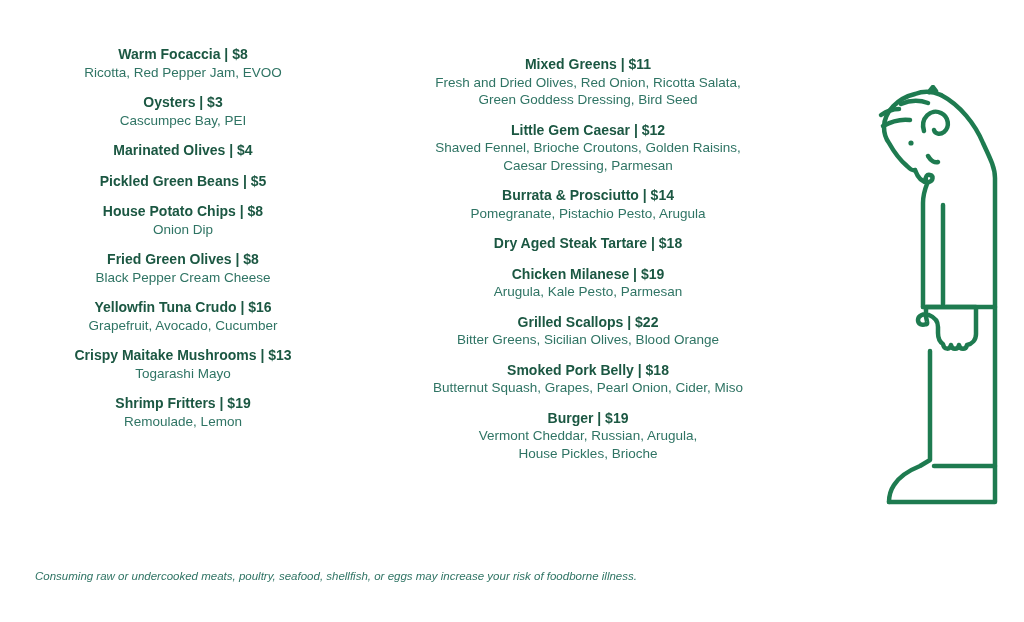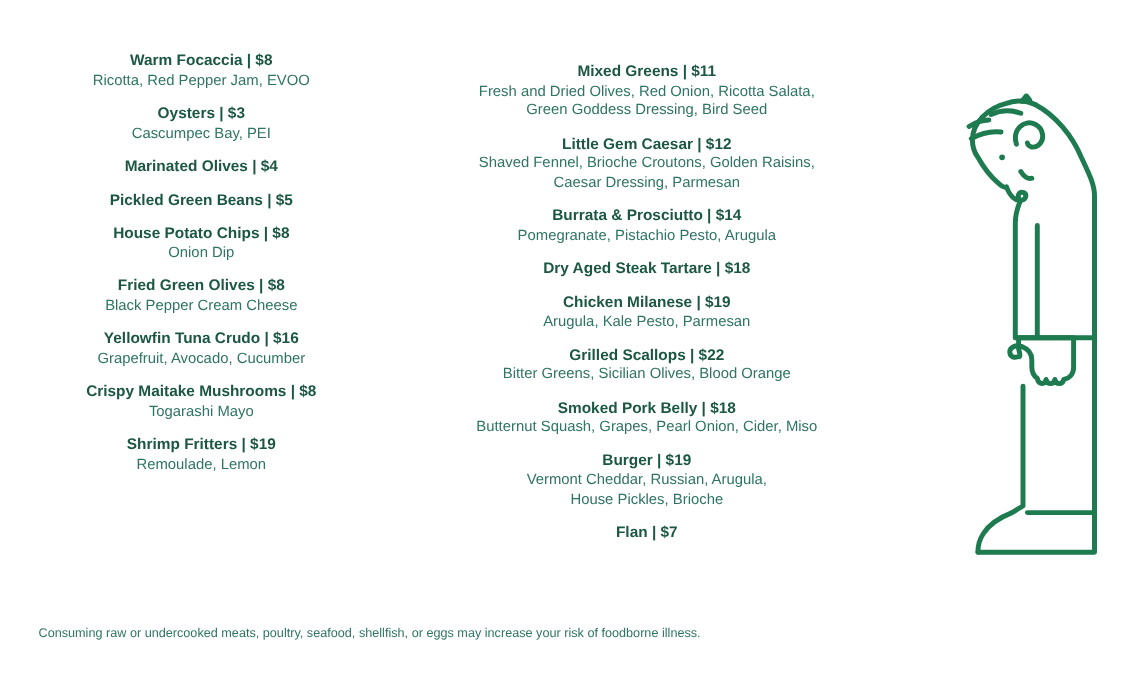--- a/index.html
+++ b/index.html
@@ -45,20 +45,21 @@
     top: 85px;
     width: 135px;
     height: 425px;
     color: var(--fig, #1e7b50);
   }
   .disclaimer {
     position: absolute;
     left: 35px;
     top: 569px;
     font-size: 11.5px;
+    font-style: italic;
     line-height: 15px;
     color: var(--c-desc, #2f7464);
   }
 </style>
 </head>
 <body style="--c-title: #1a5236; --c-name: #1b5742; --c-desc: #2f7464; --fig: #1e7b50;">
 
 <div class="menu-col menu-col-left">
   <div>
       <div class="menu-item">
@@ -81,21 +82,21 @@
       </div>
       <div class="menu-item">
         <div class="item-name">Fried Green Olives | $8</div>
         <div class="item-desc">Black Pepper Cream Cheese</div>
       </div>
       <div class="menu-item">
         <div class="item-name">Yellowfin Tuna Crudo | $16</div>
         <div class="item-desc">Grapefruit, Avocado, Cucumber</div>
       </div>
       <div class="menu-item">
-        <div class="item-name">Crispy Maitake Mushrooms | $8</div>
+        <div class="item-name">Crispy Maitake Mushrooms | $13</div>
         <div class="item-desc">Togarashi Mayo</div>
       </div>
       <div class="menu-item">
         <div class="item-name">Shrimp Fritters | $19</div>
         <div class="item-desc">Remoulade, Lemon</div>
       </div>
     </div>
 </div>
 
 <div class="menu-col menu-col-right">
@@ -126,23 +127,20 @@
         <div class="item-desc">Bitter Greens, Sicilian Olives, Blood Orange</div>
       </div>
       <div class="menu-item">
         <div class="item-name">Smoked Pork Belly | $18</div>
         <div class="item-desc">Butternut Squash, Grapes, Pearl Onion, Cider, Miso</div>
       </div>
       <div class="menu-item">
         <div class="item-name">Burger | $19</div>
         <div class="item-desc">Vermont Cheddar, Russian, Arugula,</div>
         <div class="item-desc">House Pickles, Brioche</div>
-      </div>
-      <div class="menu-item">
-        <div class="item-name">Flan | $7</div>
       </div>
     </div>
 </div>
 
 <div class="figure-wrap">
   <svg viewBox="0 0 135 425" width="135" height="425" fill="none" stroke="currentColor" stroke-width="4.5" stroke-linecap="round" stroke-linejoin="round">
 
     <path d="M69,10 C88,20 103,39 111,58 C117,71 123,82 123,93 L123,417 L17,417"></path>
 
     <path d="M69,10 C60,6 51,6 43,9 C26,13 12,27 12,42 C12,49 14,54 17,58 C22,67 28,75 35,81 C38,84 41,86 43,85"></path>

